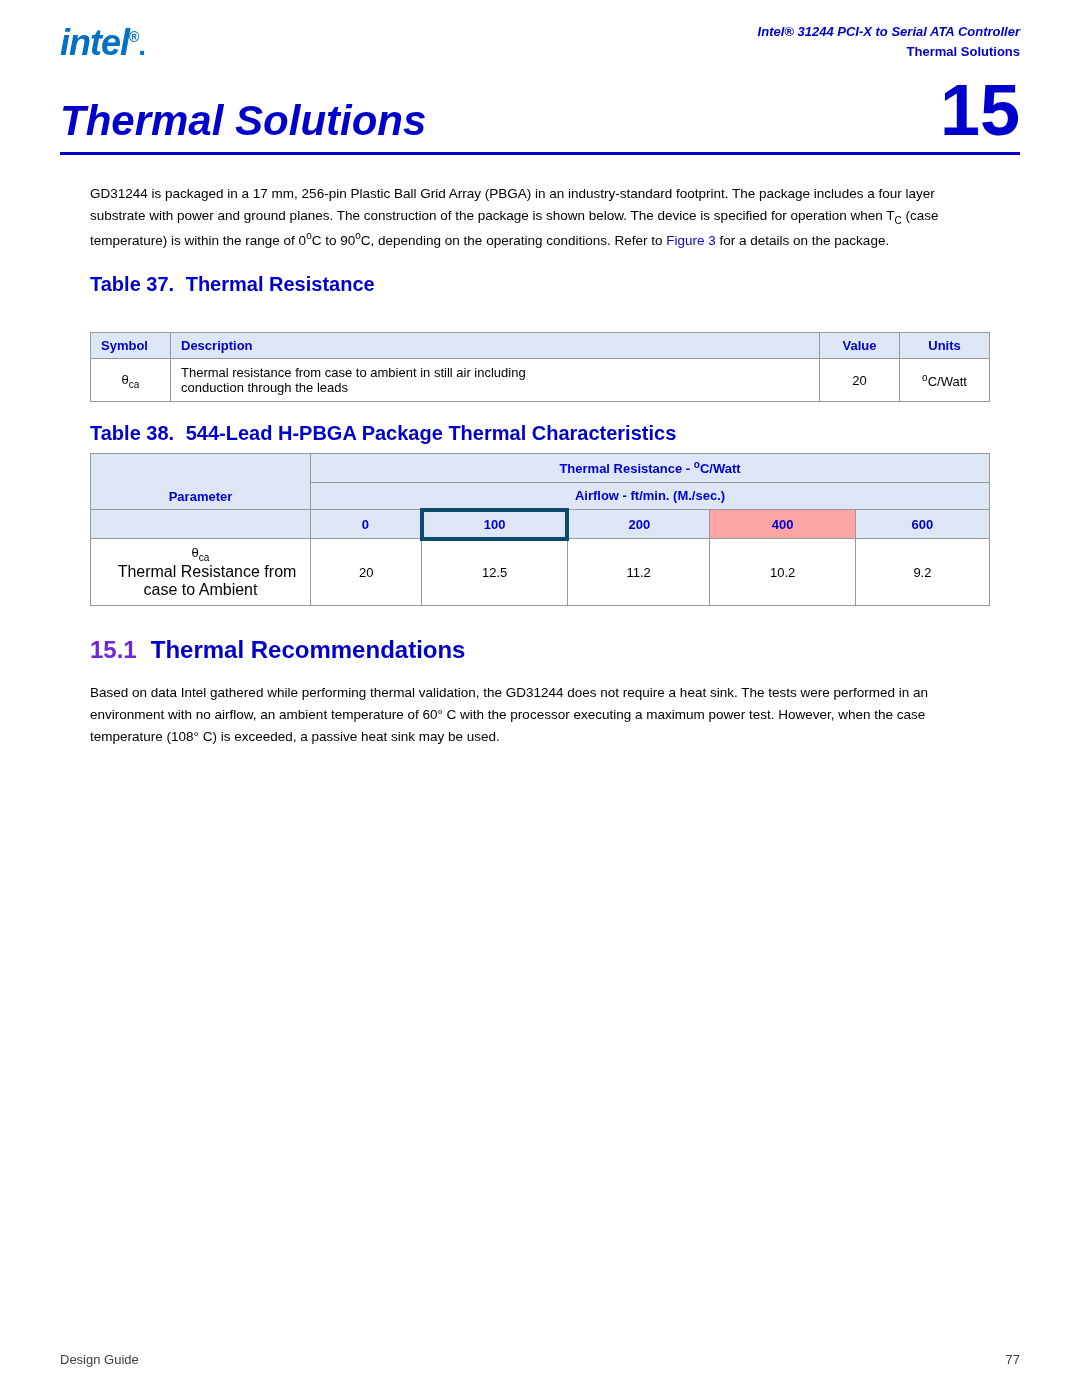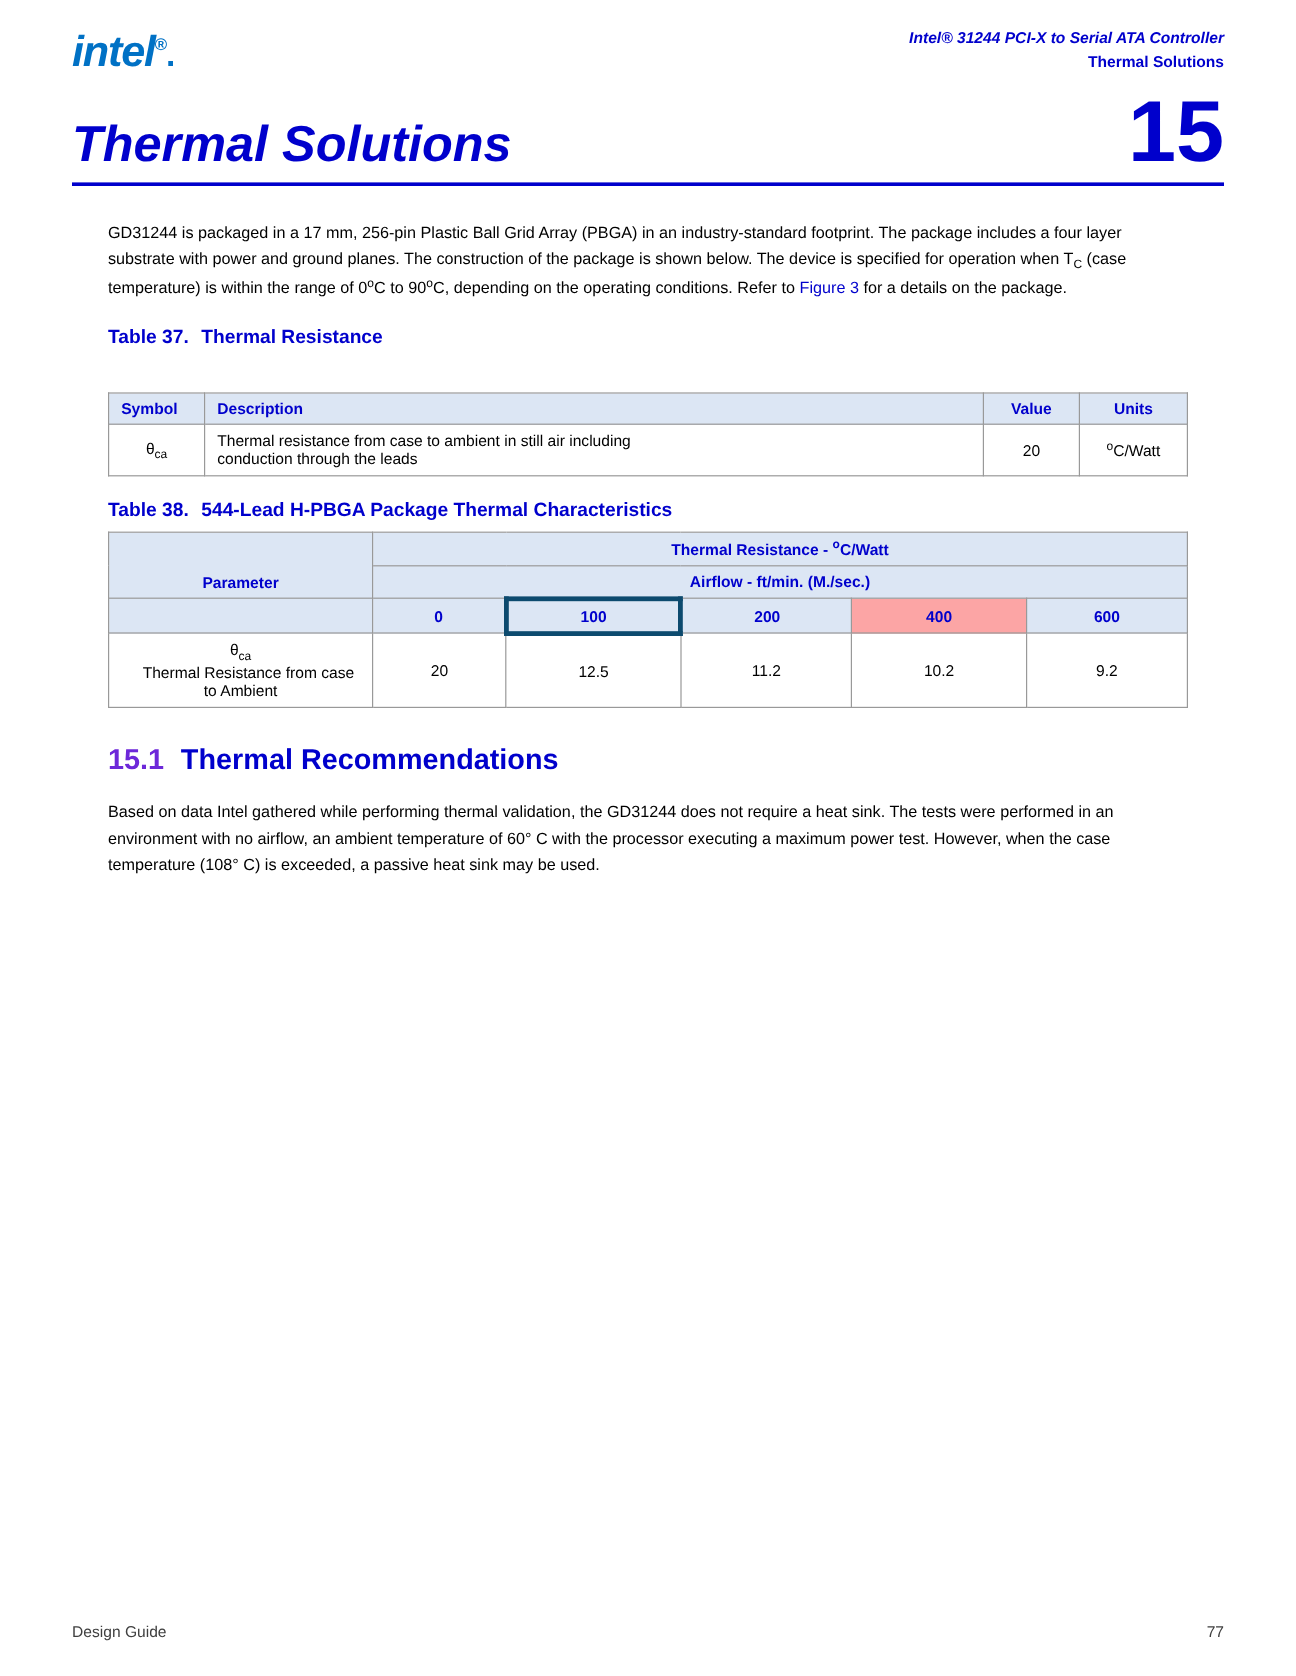--- a/index.html
+++ b/index.html
@@ -92,21 +92,21 @@
     .intro-paragraph a, .blue-link {
       color: #0000cc;
       text-decoration: none;
     }
 
     
     .table-section {
       margin-bottom: 20px;
     }
     .table-caption {
-      font-size: 16px;
+      font-size: 20px;
       font-weight: bold;
       color: #0000cc;
       margin-bottom: 8px;
     }
     .table-caption .table-number {
       margin-right: 6px;
     }
 
     
     table {
@@ -297,21 +297,21 @@
           <th style="background:#dce6f4; color:#0000cc; font-weight:bold; border:4px solid #0c4a6e; padding:5px 10px;">100</th>
           <th style="background:#dce6f4; color:#0000cc; font-weight:bold; border:1px solid #999; padding:5px 10px;">200</th>
           <th style="background:#fca5a5; color:#0000cc; font-weight:bold; border:1px solid #999; padding:5px 10px;">400</th>
           <th style="background:#dce6f4; color:#0000cc; font-weight:bold; border:1px solid #999; padding:5px 10px;">600</th>
         </tr>
       </thead>
       <tbody>
         <tr>
           <td style="text-align:center; border:1px solid #999; padding:6px 10px;">
             θ<sub>ca</sub><br>
-            <span style="font-size:13px;margin-left:13px;">Thermal Resistance from case to Ambient</span>
+            <span style="font-size:16px;margin-left:13px;">Thermal Resistance from case to Ambient</span>
           </td>
           <td style="text-align:center; border:1px solid #999; padding:6px 10px;">20</td>
           <td style="text-align:center; border:1px solid #999; padding:6px 10px;">12.5</td>
           <td style="text-align:center; border:1px solid #999; padding:6px 10px;">11.2</td>
           <td style="text-align:center; border:1px solid #999; padding:6px 10px;">10.2</td>
           <td style="text-align:center; border:1px solid #999; padding:6px 10px;">9.2</td>
         </tr>
       </tbody>
     </table>
   </div>

